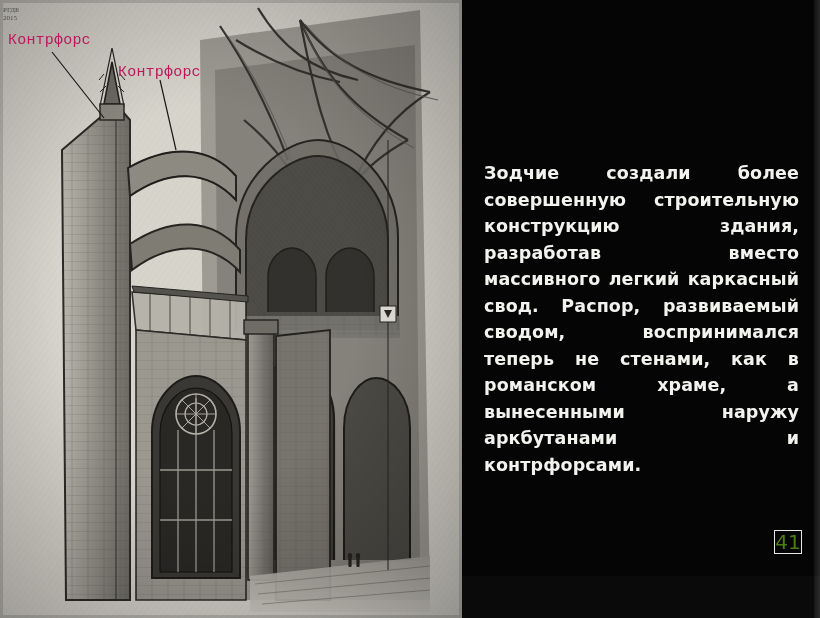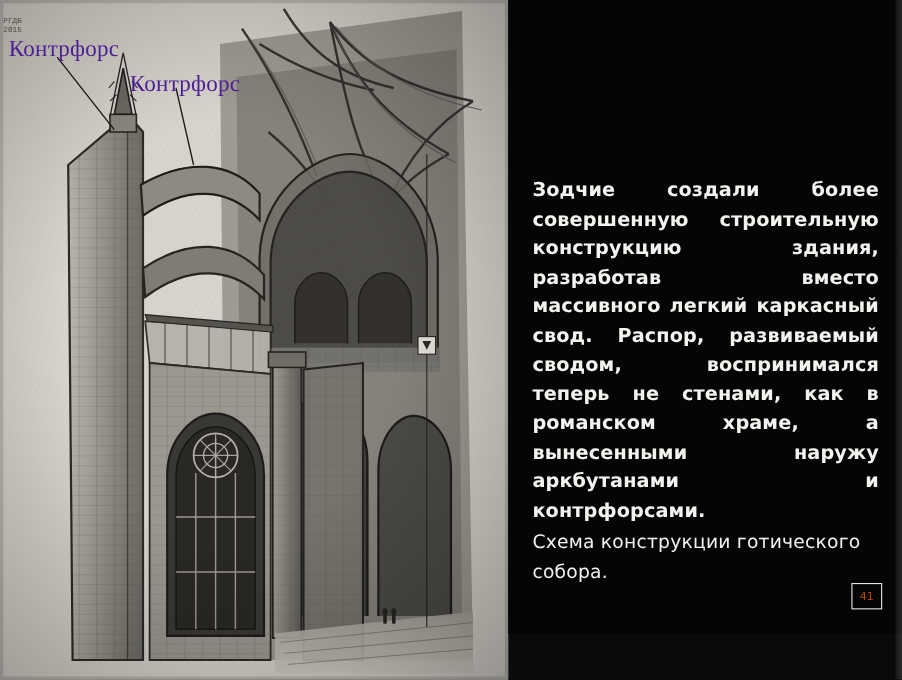--- a/index.html
+++ b/index.html
@@ -48,34 +48,34 @@
     position: absolute;
     left: 0; top: 0;
     width: 462px;
     height: 618px;
   }
 
   
   .archive-stamp {
     position: absolute;
     left: 3px;
-    top: 16px;
-    font-family: Liberation Mono, monospace;
+    top: 6px;
+    font-family: Liberation Serif, serif;
     font-size: 7px;
     line-height: 8px;
     color: #4a4a46;
     letter-spacing: 0px;
   }
 
   
   .callout {
     position: absolute;
-    font-family: Liberation Serif, serif;
-    font-size: 21px;
-    color: #4c1d95;
+    font-family: Liberation Mono, monospace;
+    font-size: 15px;
+    color: #be185d;
     letter-spacing: 0.2px;
     white-space: nowrap;
   }
   .callout-1 { left: 8px;  top: 32px; }
   .callout-2 { left: 118px; top: 64px; }
 
   
   .text-panel {
     position: absolute;
     left: 462px;
@@ -109,23 +109,23 @@
     line-height: 27px;
     letter-spacing: 0.2px;
   }
   .page-number {
     position: absolute;
     right: 18px;
     bottom: 22px;
     width: 26px;
     height: 22px;
     border: 1px solid #e8e8e4;
-    color: #c2410c;
+    color: #4d7c0f;
     font-family: "DejaVu Sans", sans-serif;
-    font-size: 10px;
+    font-size: 20px;
     display: flex;
     align-items: center;
     justify-content: center;
   }
   
   .film-edge {
     position: absolute;
     right: 0;
     top: 0;
     width: 6px;
@@ -314,18 +314,17 @@
       <div>РГДБ</div>
       <div>2015</div>
     </div>
 
     <div class="callout callout-1">Контрфорс</div>
     <div class="callout callout-2">Контрфорс</div>
   </div>
 
   <div class="text-panel">
     <div class="paragraph">Зодчие создали более совершенную строительную конструкцию здания, разработав вместо массивного легкий каркасный свод. Распор, развиваемый сводом, воспринимался теперь не стенами, как в романском храме, а вынесенными наружу аркбутанами и контрфорсами.</div>
-    <div class="caption">Схема конструкции готического собора.</div>
     <div class="page-number">41</div>
     <div class="film-edge"></div>
   </div>
 
 </div>
 
 </body></html>

